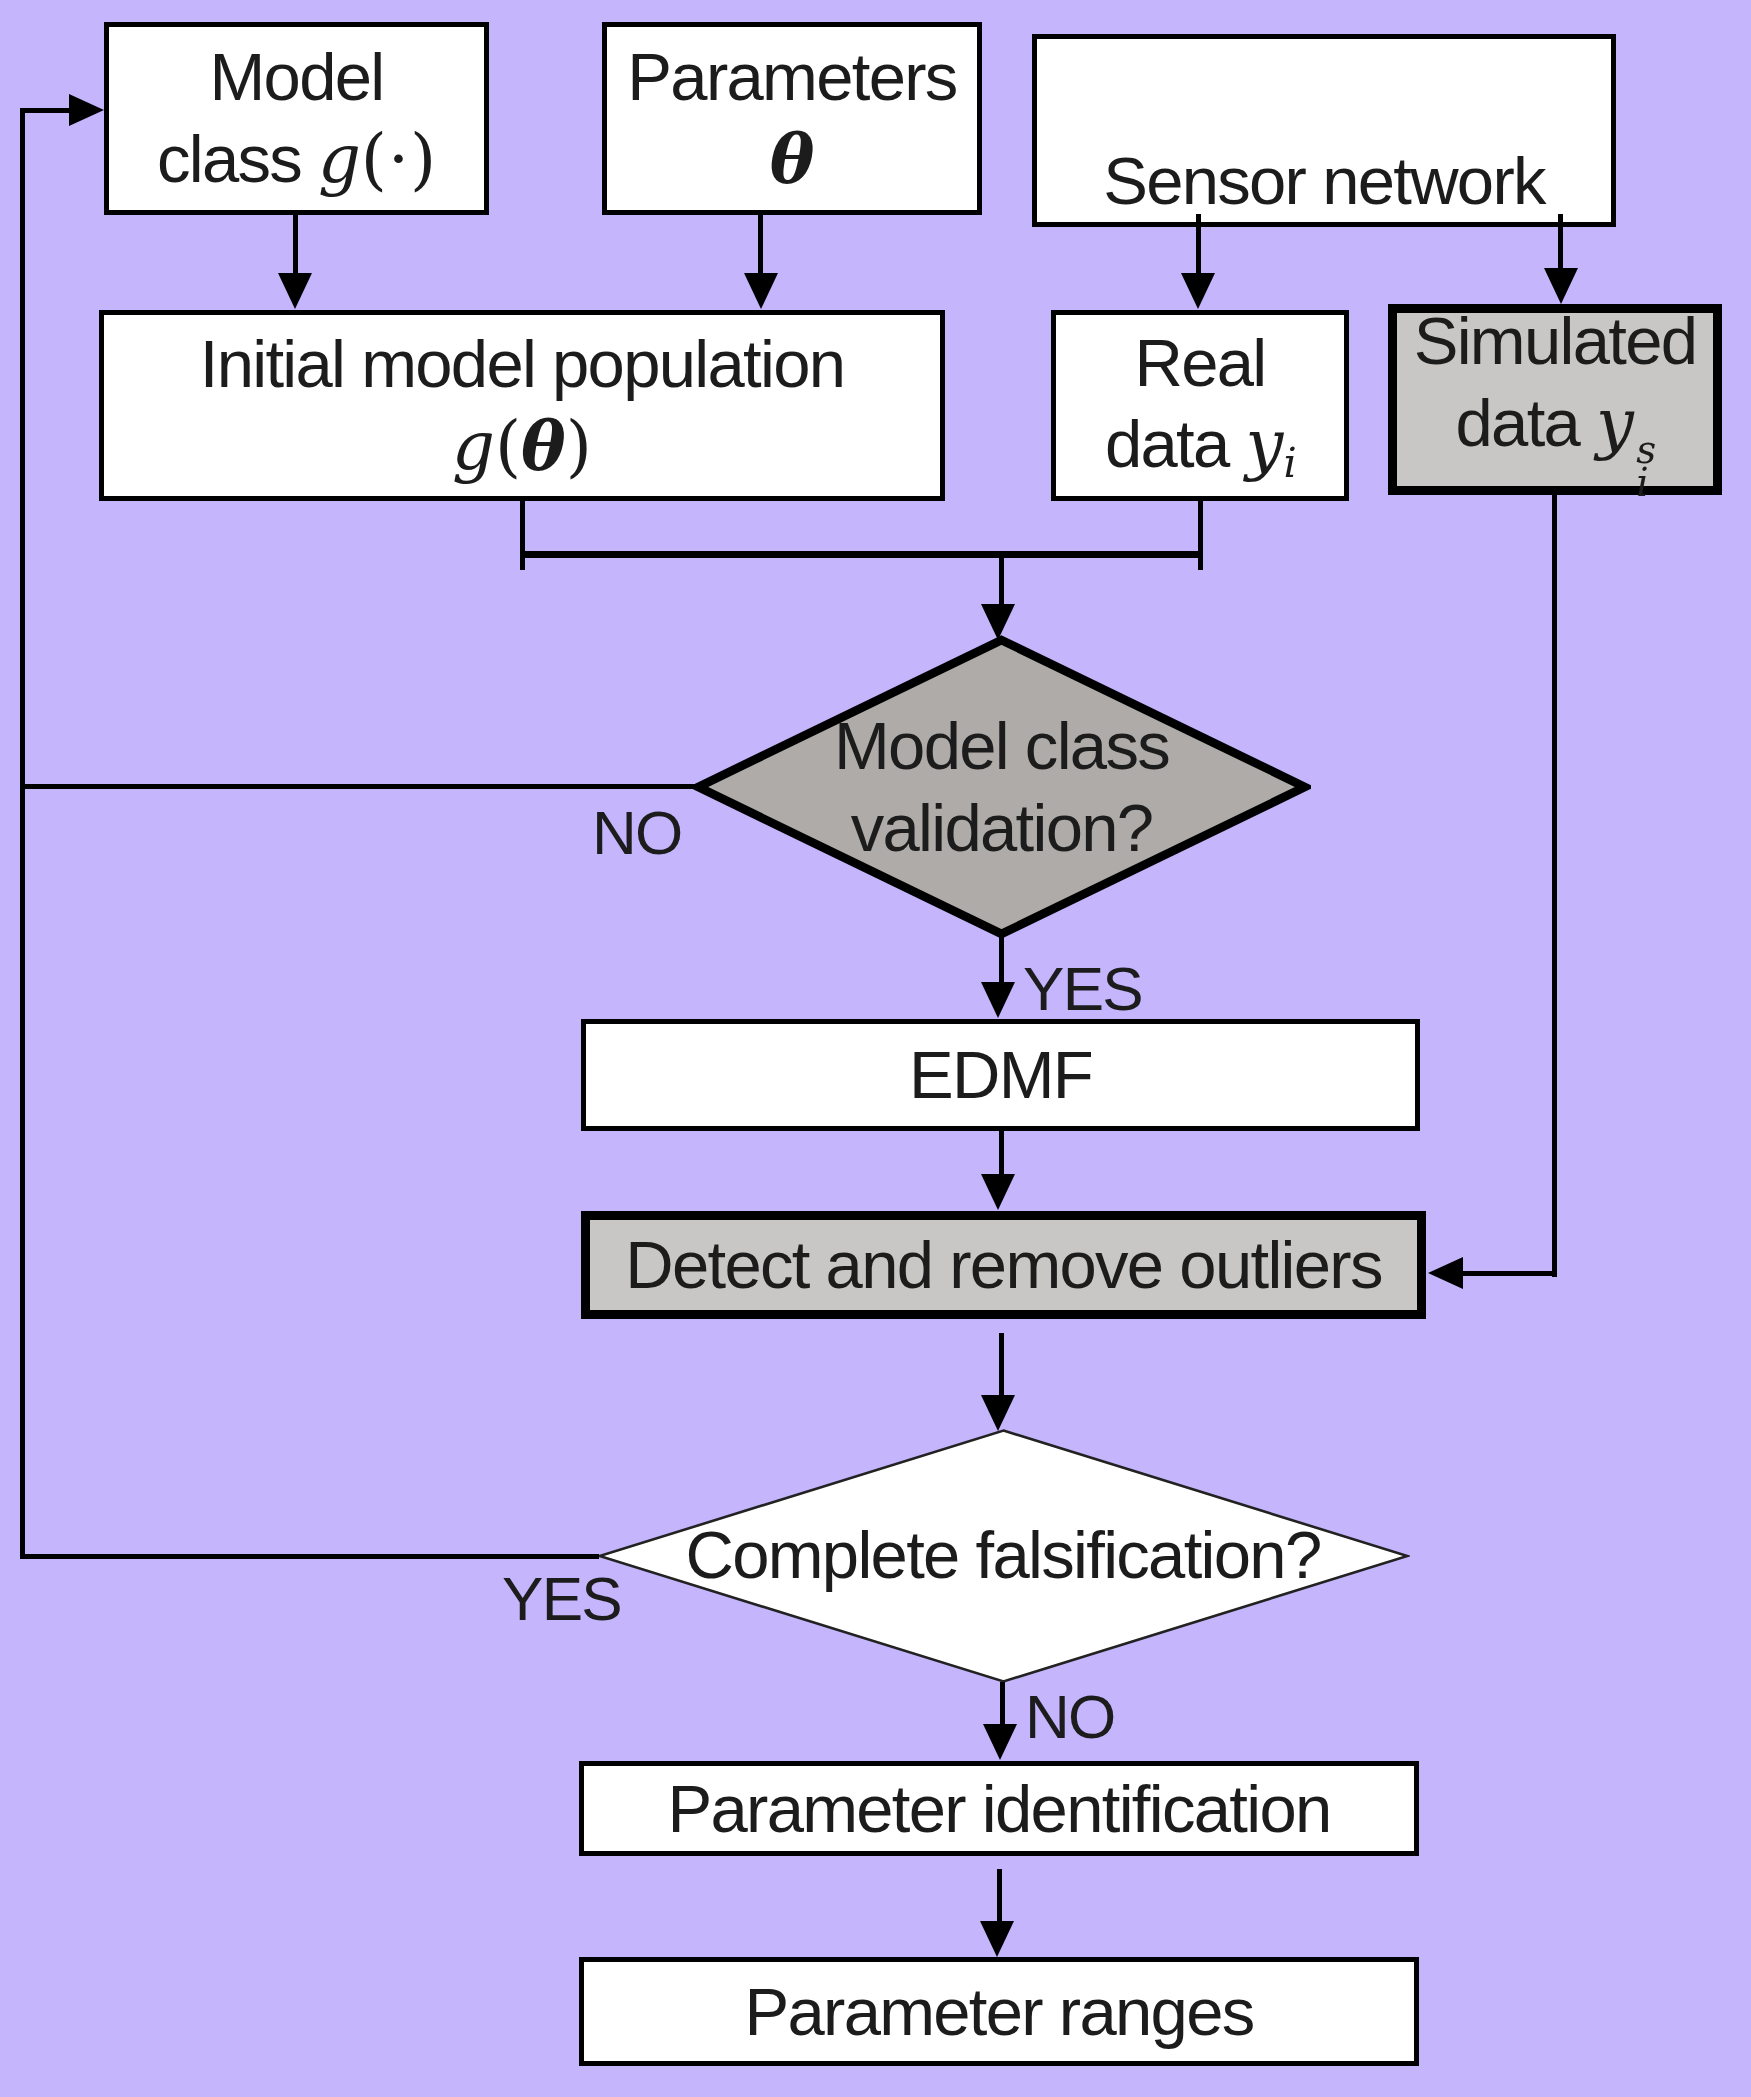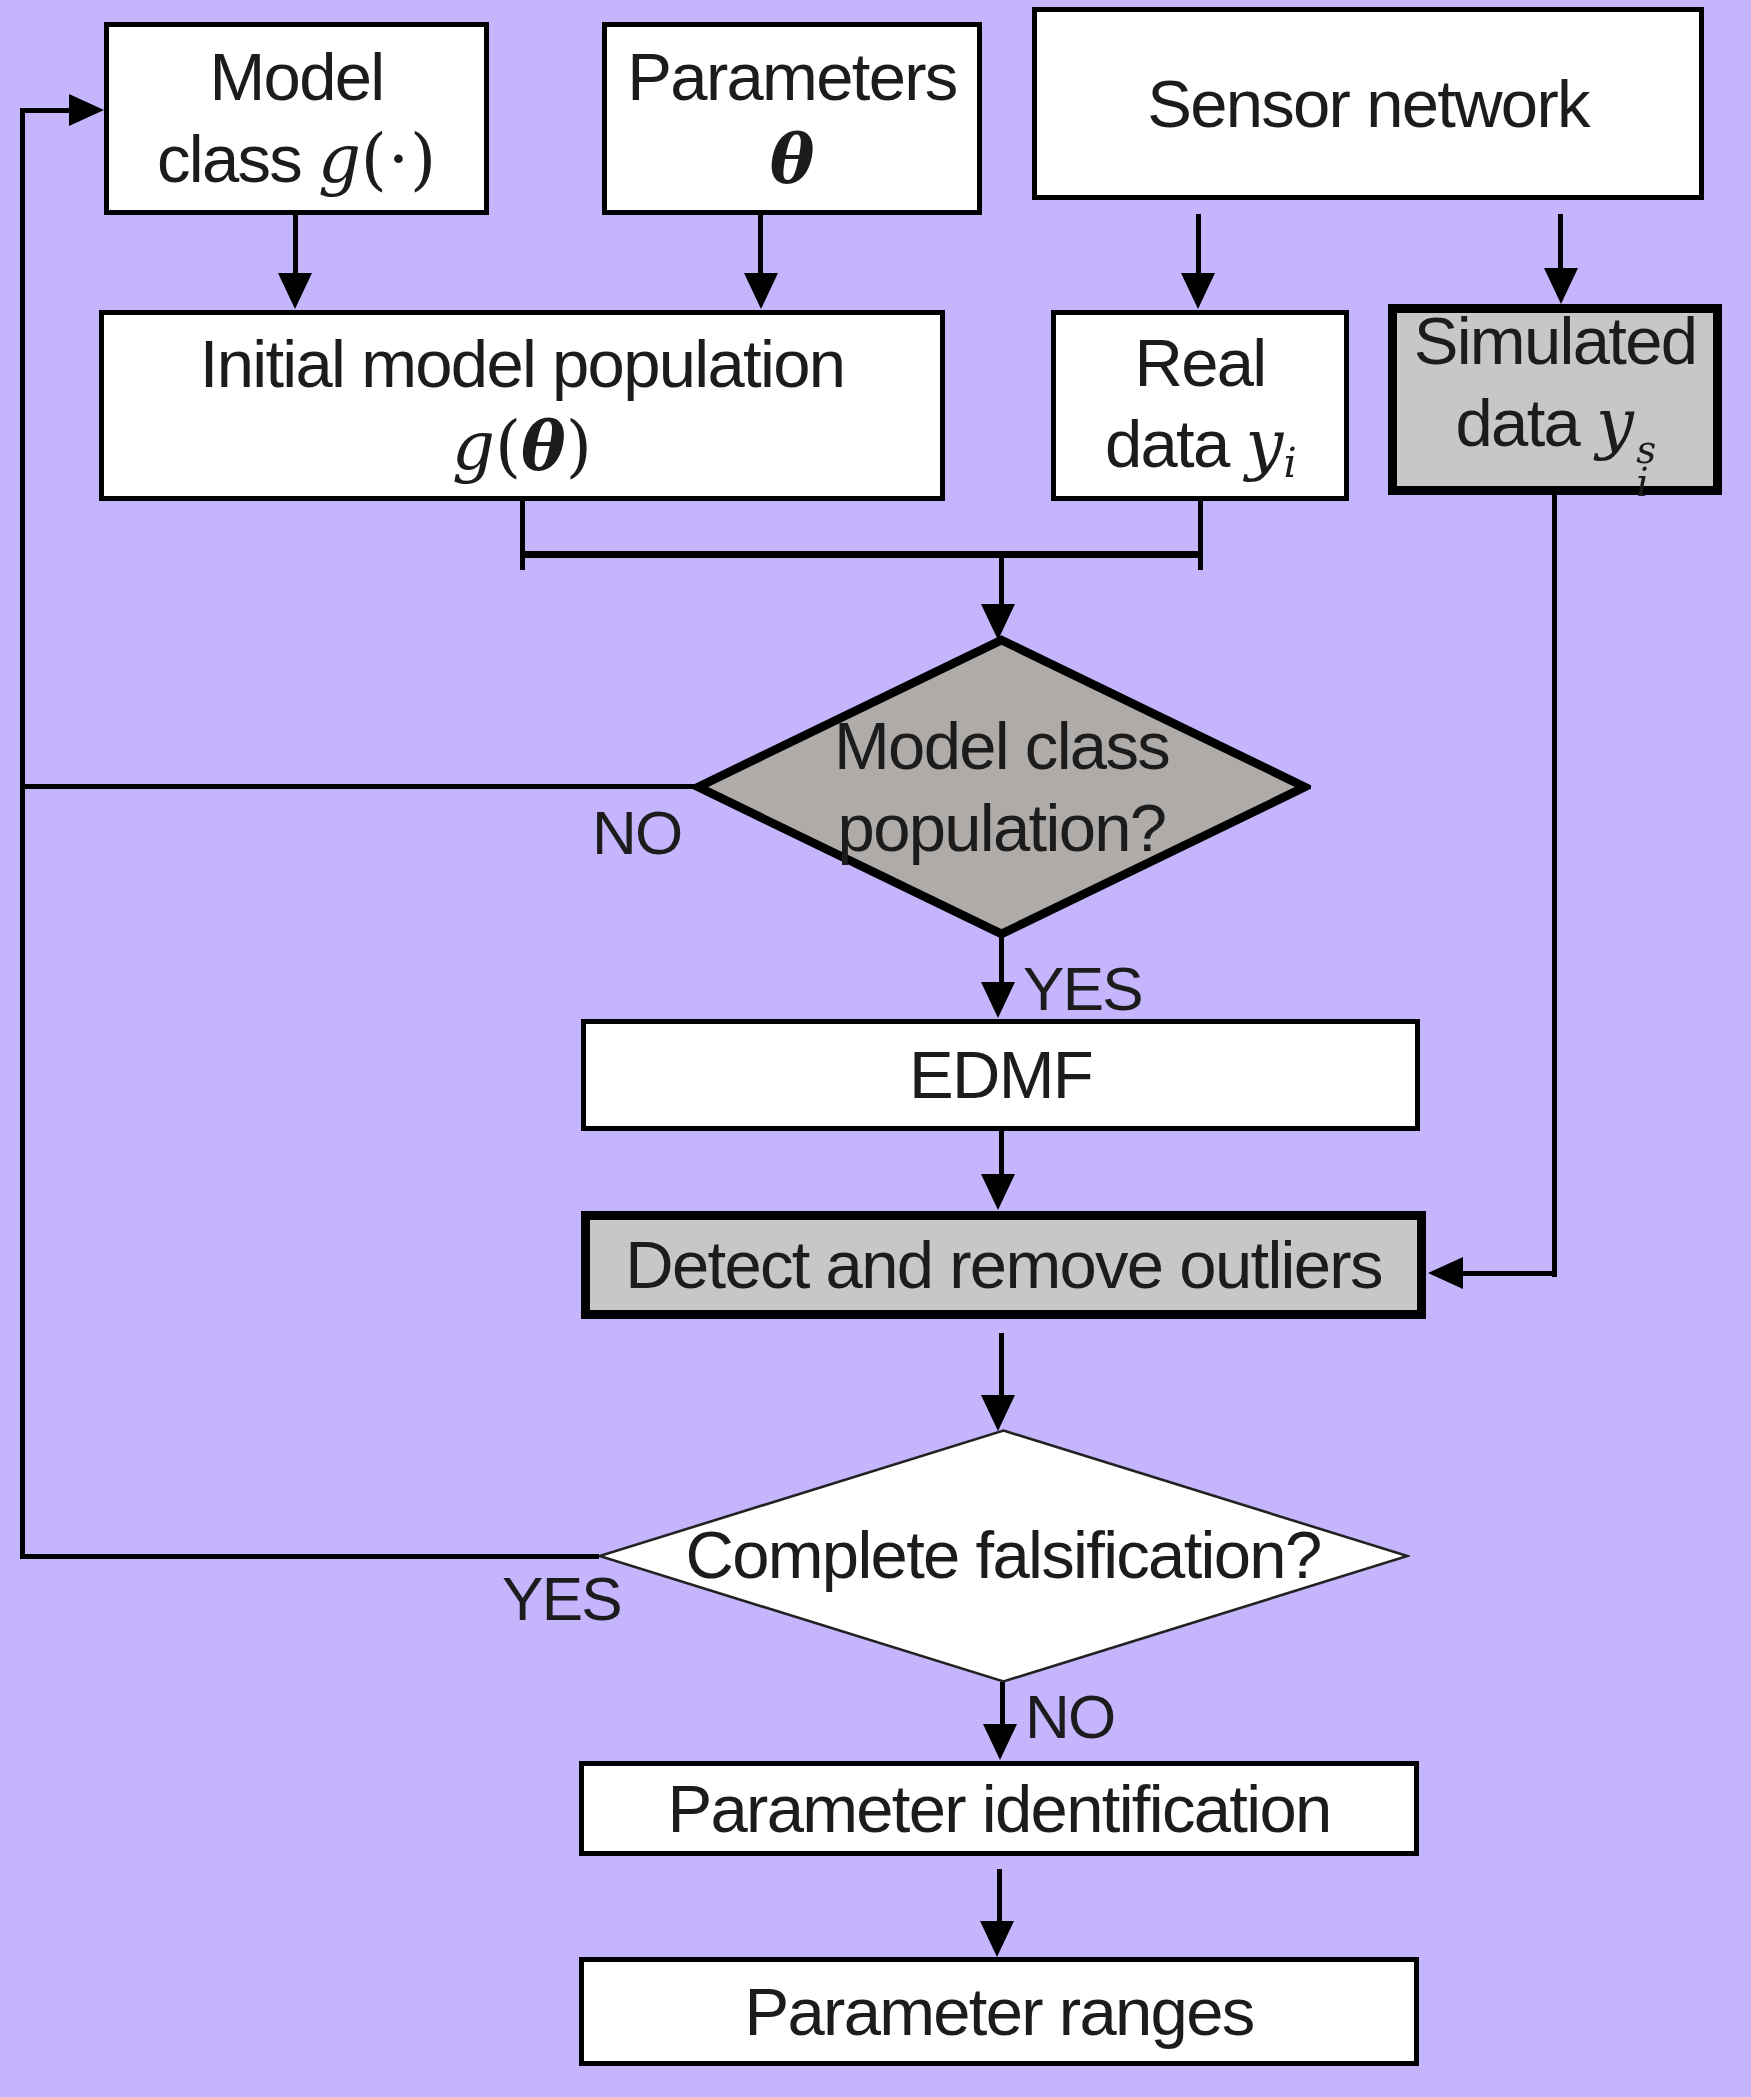--- a/index.html
+++ b/index.html
@@ -108,21 +108,21 @@
   <div class="box" style="left:104px; top:21.6px; width:385px; height:193px;">
     <div class="box-label">Model</div>
     <div class="box-label"><span>class </span><span class="math">g</span><span class="paren">(⋅)</span></div>
   </div>
 
   <div class="box" style="left:602px; top:21.6px; width:380px; height:193px;">
     <div class="box-label">Parameters</div>
     <div class="box-label math bold">θ</div>
   </div>
 
-  <div class="box" style="left:1032px; top:7px; width:672px; height:193px;">
+  <div class="box" style="left:1032px; top:34px; width:584px; height:193px;justify-content:flex-end;">
     <div class="box-label">Sensor network</div>
   </div>
 
   <div class="box" style="left:99px; top:310px; width:846px; height:191px;">
     <div class="box-label">Initial model population</div>
     <div class="box-label"><span class="math">g</span><span class="paren">(</span><span class="math bold">θ</span><span class="paren">)</span></div>
   </div>
 
   <div class="box" style="left:1051px; top:310px; width:298px; height:191px;">
     <div class="box-label">Real</div>
@@ -135,21 +135,21 @@
           <span>s</span>
           <span>i</span>
         </span></div>
   </div>
 
   <svg class="diamond-svg" style="left:692px; top:634px;" width="619" height="306" viewBox="0 0 716 354">
     <polygon points="358,7 709,177 358,347 7,177" fill="var(--diamond-fill)" stroke="var(--line)" stroke-width="10" stroke-linejoin="miter"></polygon>
   </svg>
   <div class="diamond-text" style="left:744px; top:674px; width:515px; height:225px;">
     <div class="box-label">Model class</div>
-    <div class="box-label">population?</div>
+    <div class="box-label">validation?</div>
   </div>
 
   <div class="box" style="left:581px; top:1019px; width:839px; height:112px;">
     <div class="box-label">EDMF</div>
   </div>
 
   <div class="box thick" style="left:581px; top:1211px; width:845px; height:108px;align-items:center;">
     <div class="box-label">Detect and remove outliers</div>
   </div>
 

